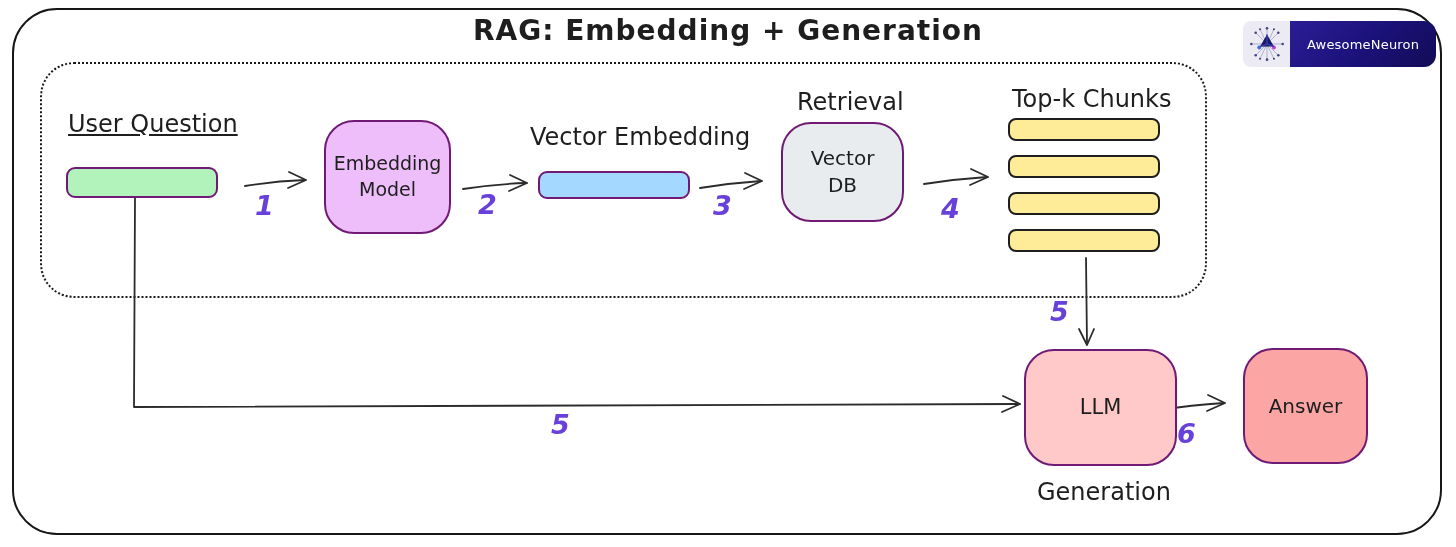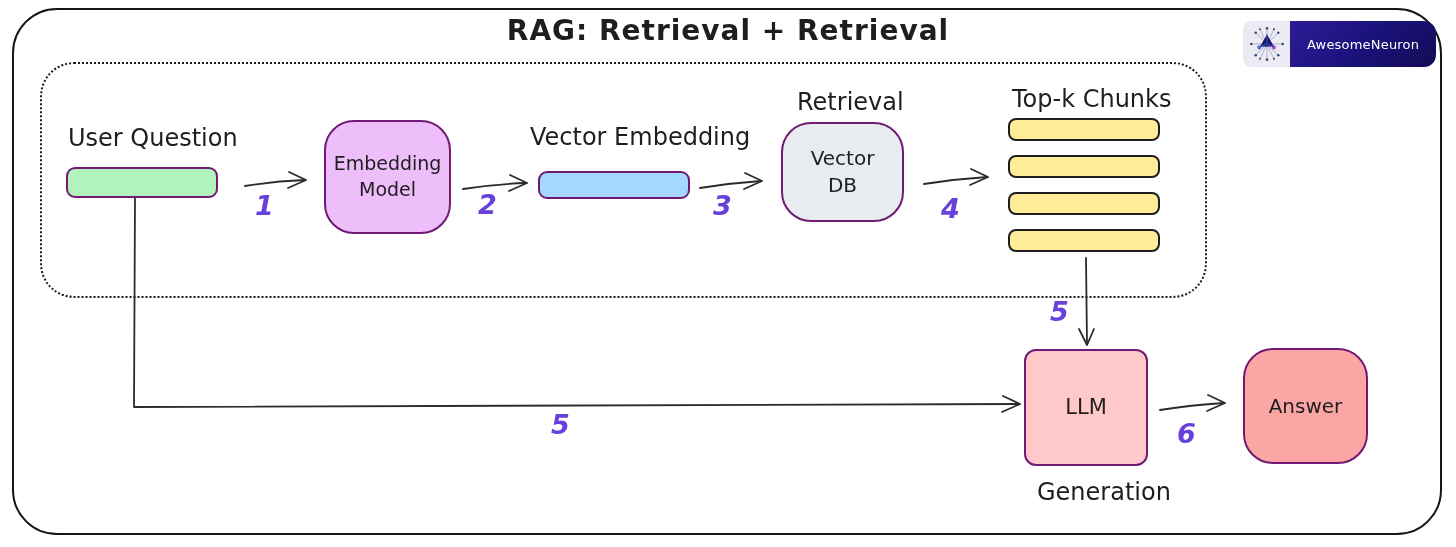--- a/index.html
+++ b/index.html
@@ -36,26 +36,26 @@
   
   .box{
     position:absolute;box-sizing:border-box;border:2px solid #701a75;
     display:flex;align-items:center;justify-content:center;text-align:center;
     font-size:19px;line-height:1.35;
   }
   .box-user-question{left:66px;top:167px;width:152px;height:31px;border-radius:9px;background:#b2f2bb;}
   .box-embedding{left:324px;top:120px;width:127px;height:114px;border-radius:30px;background:#eebefa;}
   .box-vector-embedding{left:538px;top:171px;width:152px;height:28px;border-radius:9px;background:#a5d8ff;}
   .box-vector-db{left:781px;top:122px;width:123px;height:100px;border-radius:30px;background:#e9ecef;font-size:20px;}
-  .box-llm{left:1024px;top:349px;width:124px;height:117px;border-radius:12px;background:#ffc9c9;font-size:21px;}
+  .box-llm{left:1024px;top:349px;width:153px;height:117px;border-radius:30px;background:#ffc9c9;font-size:21px;}
   .box-answer{left:1243px;top:348px;width:125px;height:116px;border-radius:30px;background:#fca5a5;font-size:20px;}
   .box span{display:block;padding:0 12px;}
   
   .label{position:absolute;font-size:24px;white-space:nowrap;}
-  .lbl-user-question{left:68px;top:124px;}
+  .lbl-user-question{left:68px;top:110px;text-decoration:underline;}
   .lbl-vector-embedding{left:530px;top:123px;}
   .lbl-retrieval{left:797px;top:88px;}
   .lbl-chunks{left:1012px;top:85px;}
   .lbl-generation{left:1037px;top:478px;}
   
   .chunks{position:absolute;left:1008px;top:118px;width:152px;}
   .chunk{
     box-sizing:border-box;height:23px;margin-bottom:14px;
     border:2px solid #1e1e1e;border-radius:8px;background:#ffec99;
   }
@@ -74,21 +74,21 @@
   .wires{position:absolute;left:0;top:0;width:1456px;height:547px;pointer-events:none;}
   .wires path{fill:none;stroke:#2b2b2b;stroke-width:1.8;stroke-linecap:round;stroke-linejoin:round;}
 </style>
 </head>
 <body>
 
 <div class="stage">
 
   <div class="outer-frame"></div>
 
-  <div class="title">RAG: Retrieval + Retrieval</div>
+  <div class="title">RAG: Embedding + Generation</div>
 
   <div class="brand">
     <span class="brand-icon">
       <svg width="40" height="40" viewBox="0 0 46 46">
         <g stroke="#8a8ab8" stroke-width="0.7">
           <line x1="23" y1="23" x2="23" y2="5"></line>
             <line x1="23" y1="23" x2="23" y2="41"></line>
           <line x1="23" y1="23" x2="5" y2="23"></line>
             <line x1="23" y1="23" x2="41" y2="23"></line>
           <line x1="23" y1="23" x2="10" y2="10"></line>

